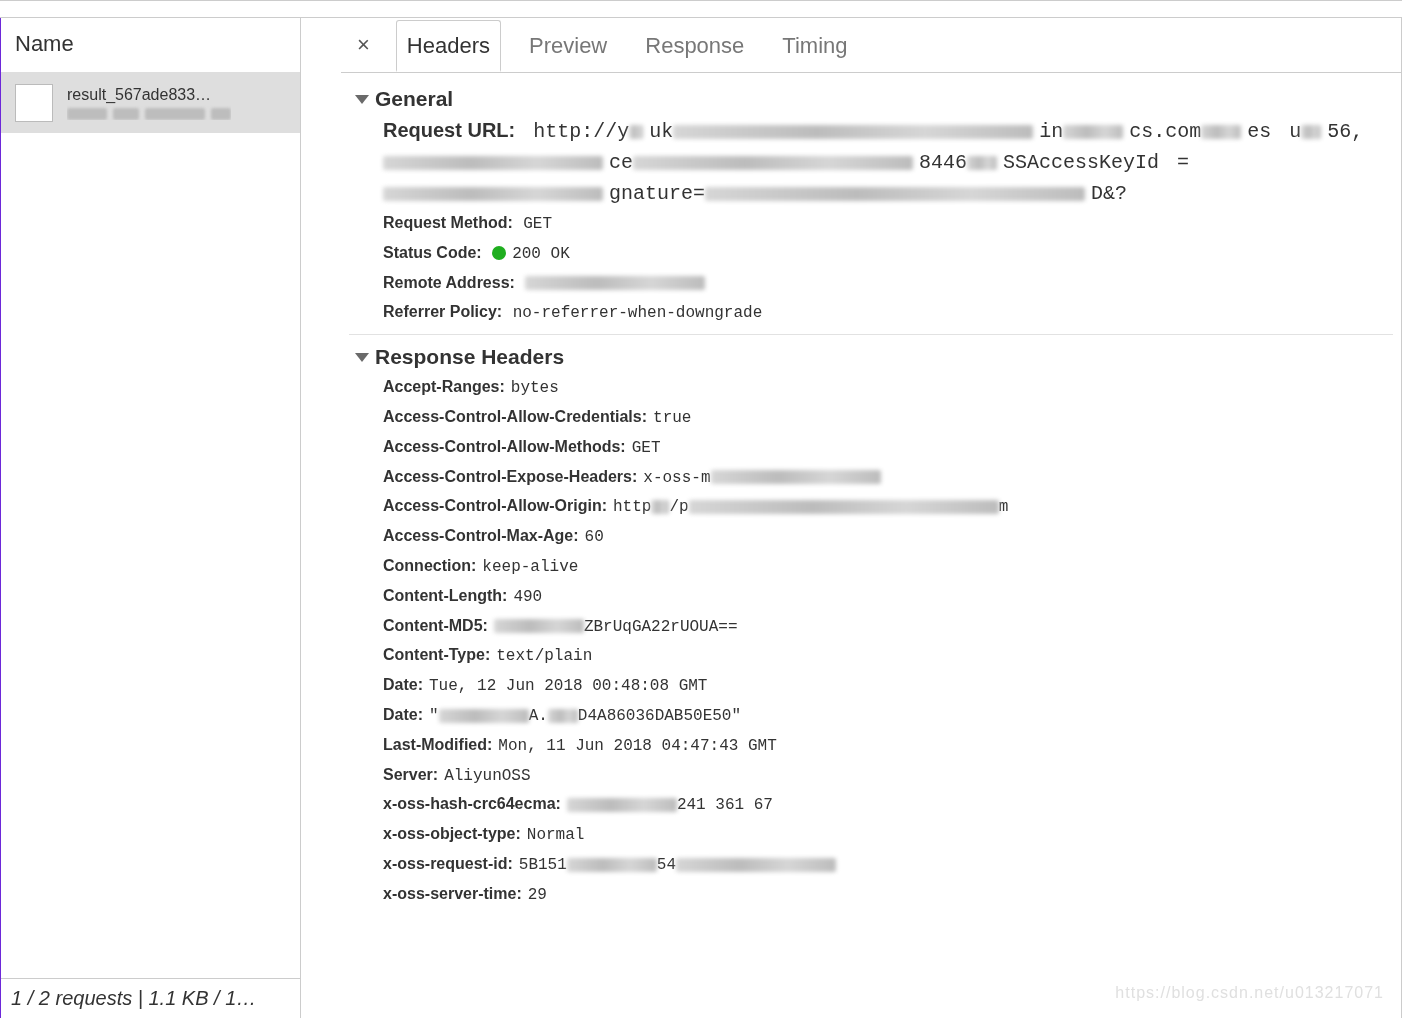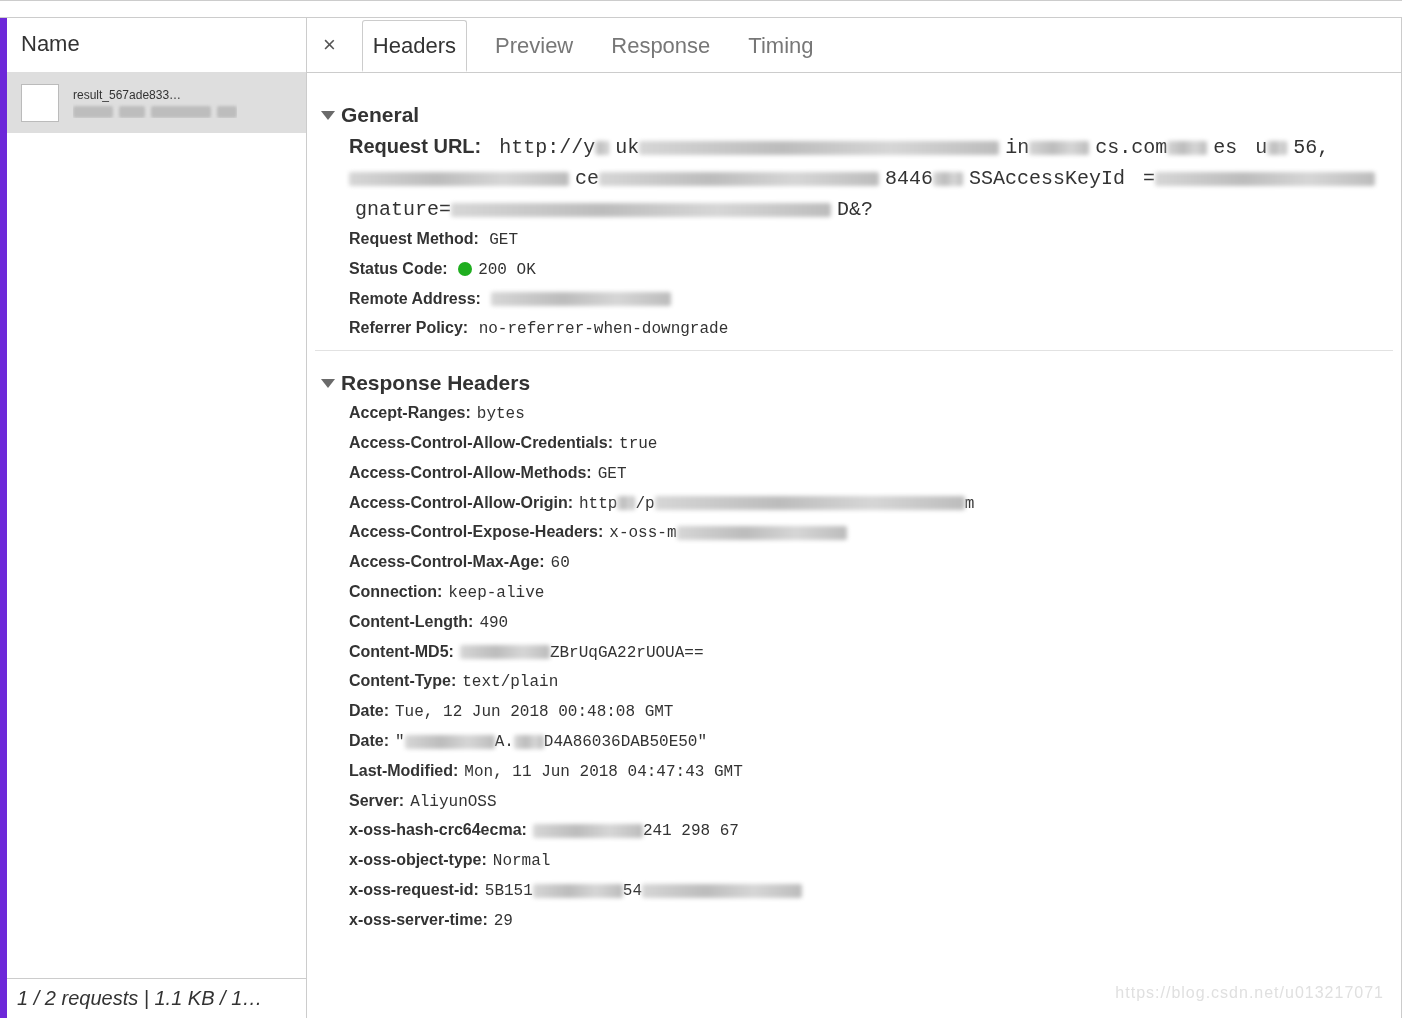--- a/index.html
+++ b/index.html
@@ -7,21 +7,21 @@
     font-family: -apple-system, BlinkMacSystemFont, "Helvetica Neue", Arial, sans-serif;
     font-size: 18px;
     color: #333;
     background: #fff;
     width: 1402px;
     height: 1018px;
     overflow: hidden;
     position: relative;
   }
   .top-border { border-top: 1px solid #ccc; height: 18px; border-bottom: 1px solid #ccc; }
-  .main-wrap { display: flex; height: calc(100% - 18px); border-left: 7px solid #6d28d9; border-right: 1px solid #ccc; }
+  .main-wrap { display: flex; height: calc(100% - 18px); border-left: 1px solid #6d28d9; border-right: 1px solid #ccc; gap: 40px; }
   .sidebar {
     width: 300px;
     border-right: 1px solid #ccc;
     display: flex;
     flex-direction: column;
   }
   .sidebar-header {
     padding: 8px 14px 10px;
     border-bottom: 1px solid #dedede;
     font-size: 22px;
@@ -40,21 +40,21 @@
     height: 60px;
   }
   .request-icon {
     width: 38px; height: 38px;
     background: #fff;
     border: 1px solid #bbb;
     flex-shrink: 0;
   }
   .request-texts { overflow:hidden; }
   .request-name {
-    font-size: 12px;
+    font-size: 16px;
     color: #333;
     white-space: nowrap;
     overflow:hidden;
     text-overflow: ellipsis;
   }
   .request-sub {
     margin-top: 4px;
     height: 12px;
     display:flex;
     gap:6px;
@@ -102,21 +102,21 @@
     border-bottom: 2px solid #fff;
     margin-bottom: -1px;
     border-top-left-radius: 3px;
     border-top-right-radius: 3px;
   }
   .detail-body {
     flex:1;
     overflow-y: auto;
     padding: 10px 8px 10px 8px;
   }
-  .section { margin-bottom: 6px; margin-top: 16px; }
+  .section { margin-bottom: 6px; }
   .section-title {
     display:flex;
     align-items:center;
     gap:6px;
     font-weight: 700;
     font-size: 21px;
     color:#333;
     padding: 4px 0 4px 6px;
     cursor:pointer;
   }
@@ -257,32 +257,32 @@
       <div class="section">
         <div class="section-title">
           <span class="tri"></span>
           <span>Response Headers</span>
         </div>
         <div class="section-body" style="border-bottom:none">
 
           <div class="kv"><span class="k">Accept-Ranges:</span><span class="v">bytes</span></div>
           <div class="kv"><span class="k">Access-Control-Allow-Credentials:</span><span class="v">true</span></div>
           <div class="kv"><span class="k">Access-Control-Allow-Methods:</span><span class="v">GET</span></div>
+          <div class="kv"><span class="k">Access-Control-Expose-Headers:</span><span class="v"><span>x-oss-m</span><span class="blur-inline" style="width:170px"></span></span></div>
           <div class="kv"><span class="k">Access-Control-Allow-Origin:</span><span class="v"><span>http</span><span class="blur-inline" style="width:18px"></span><span>/p</span><span class="blur-inline" style="width:310px"></span><span>m</span></span></div>
-          <div class="kv"><span class="k">Access-Control-Expose-Headers:</span><span class="v"><span>x-oss-m</span><span class="blur-inline" style="width:170px"></span></span></div>
           <div class="kv"><span class="k">Access-Control-Max-Age:</span><span class="v">60</span></div>
           <div class="kv"><span class="k">Connection:</span><span class="v">keep-alive</span></div>
           <div class="kv"><span class="k">Content-Length:</span><span class="v">490</span></div>
           <div class="kv"><span class="k">Content-MD5:</span><span class="v"><span class="blur-inline" style="width:90px"></span><span>ZBrUqGA22rUOUA==</span></span></div>
           <div class="kv"><span class="k">Content-Type:</span><span class="v">text/plain</span></div>
           <div class="kv"><span class="k">Date:</span><span class="v">Tue, 12 Jun 2018 00:48:08 GMT</span></div>
           <div class="kv"><span class="k">Date:</span><span class="v"><span>"</span><span class="blur-inline" style="width:90px"></span><span>A.</span><span class="blur-inline" style="width:30px"></span><span>D4A86036DAB50E50"</span></span></div>
           <div class="kv"><span class="k">Last-Modified:</span><span class="v">Mon, 11 Jun 2018 04:47:43 GMT</span></div>
           <div class="kv"><span class="k">Server:</span><span class="v">AliyunOSS</span></div>
-          <div class="kv"><span class="k">x-oss-hash-crc64ecma:</span><span class="v"><span class="blur-inline" style="width:110px"></span><span>241   298  67</span></span></div>
+          <div class="kv"><span class="k">x-oss-hash-crc64ecma:</span><span class="v"><span class="blur-inline" style="width:110px"></span><span>241   361  67</span></span></div>
           <div class="kv"><span class="k">x-oss-object-type:</span><span class="v">Normal</span></div>
           <div class="kv"><span class="k">x-oss-request-id:</span><span class="v"><span>5B151</span><span class="blur-inline" style="width:90px"></span><span>54</span><span class="blur-inline" style="width:160px"></span></span></div>
           <div class="kv"><span class="k">x-oss-server-time:</span><span class="v">29</span></div>
 
         </div>
       </div>
 
     </div>
   </div>
 </div>

